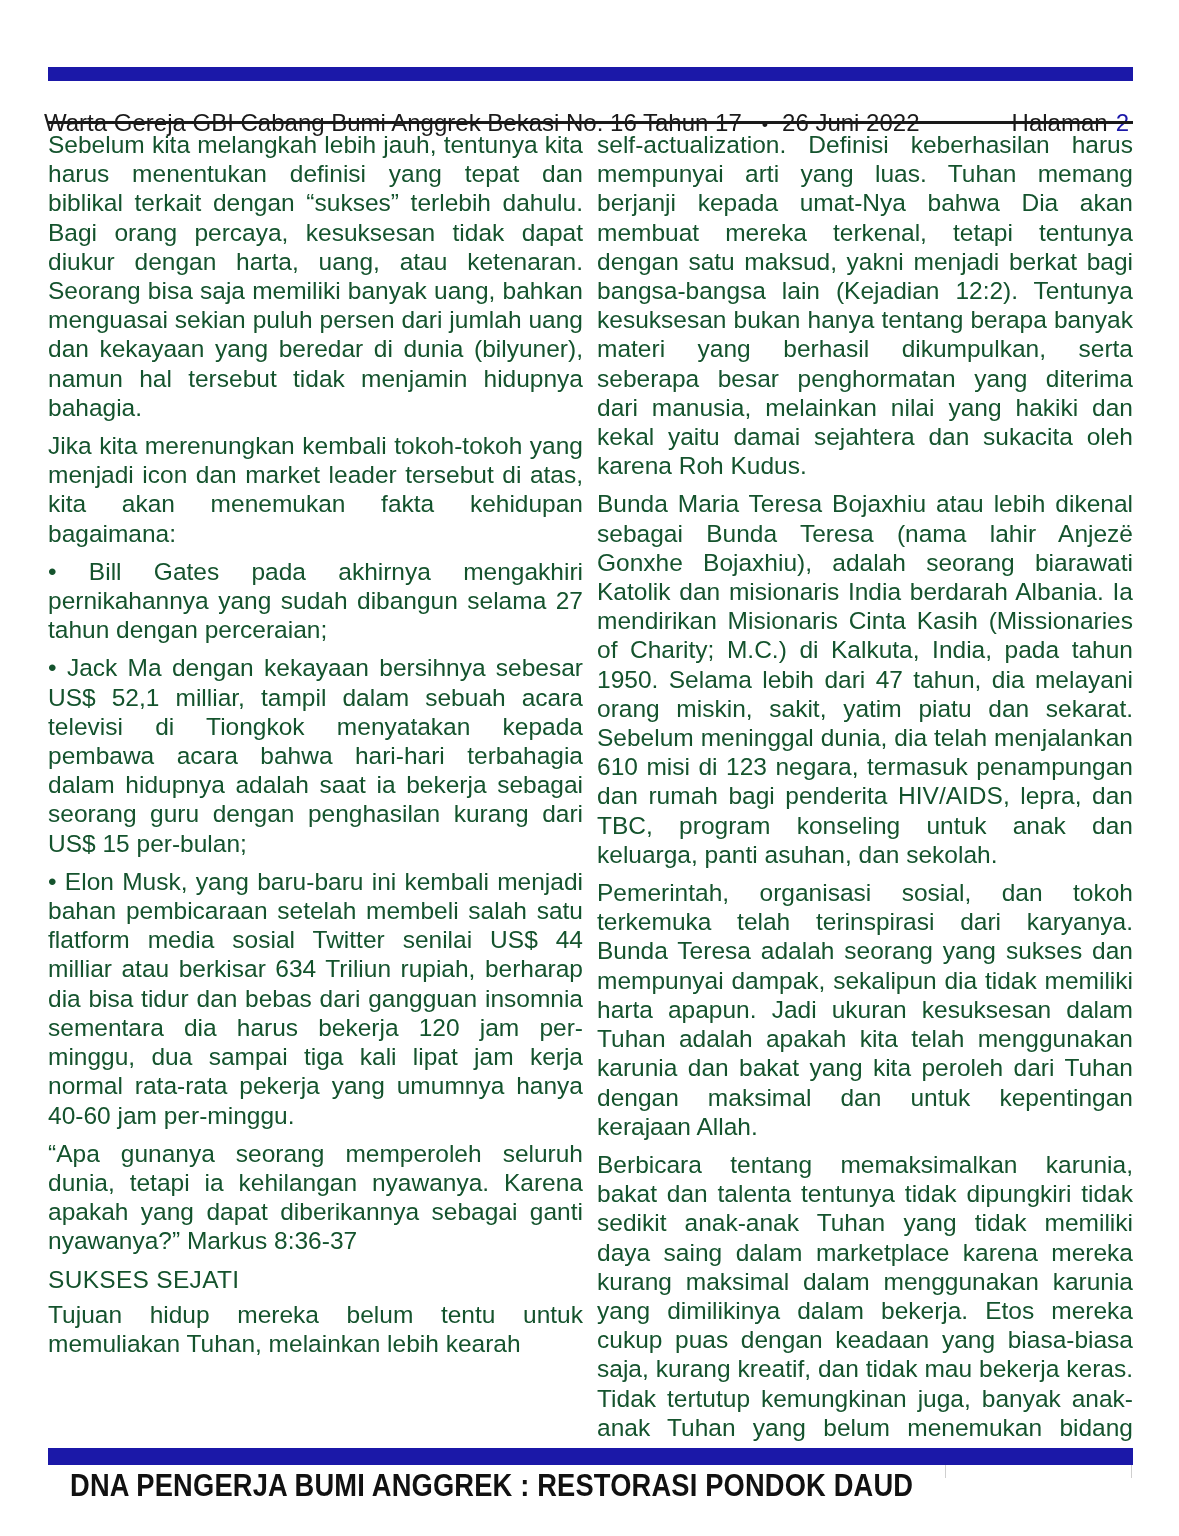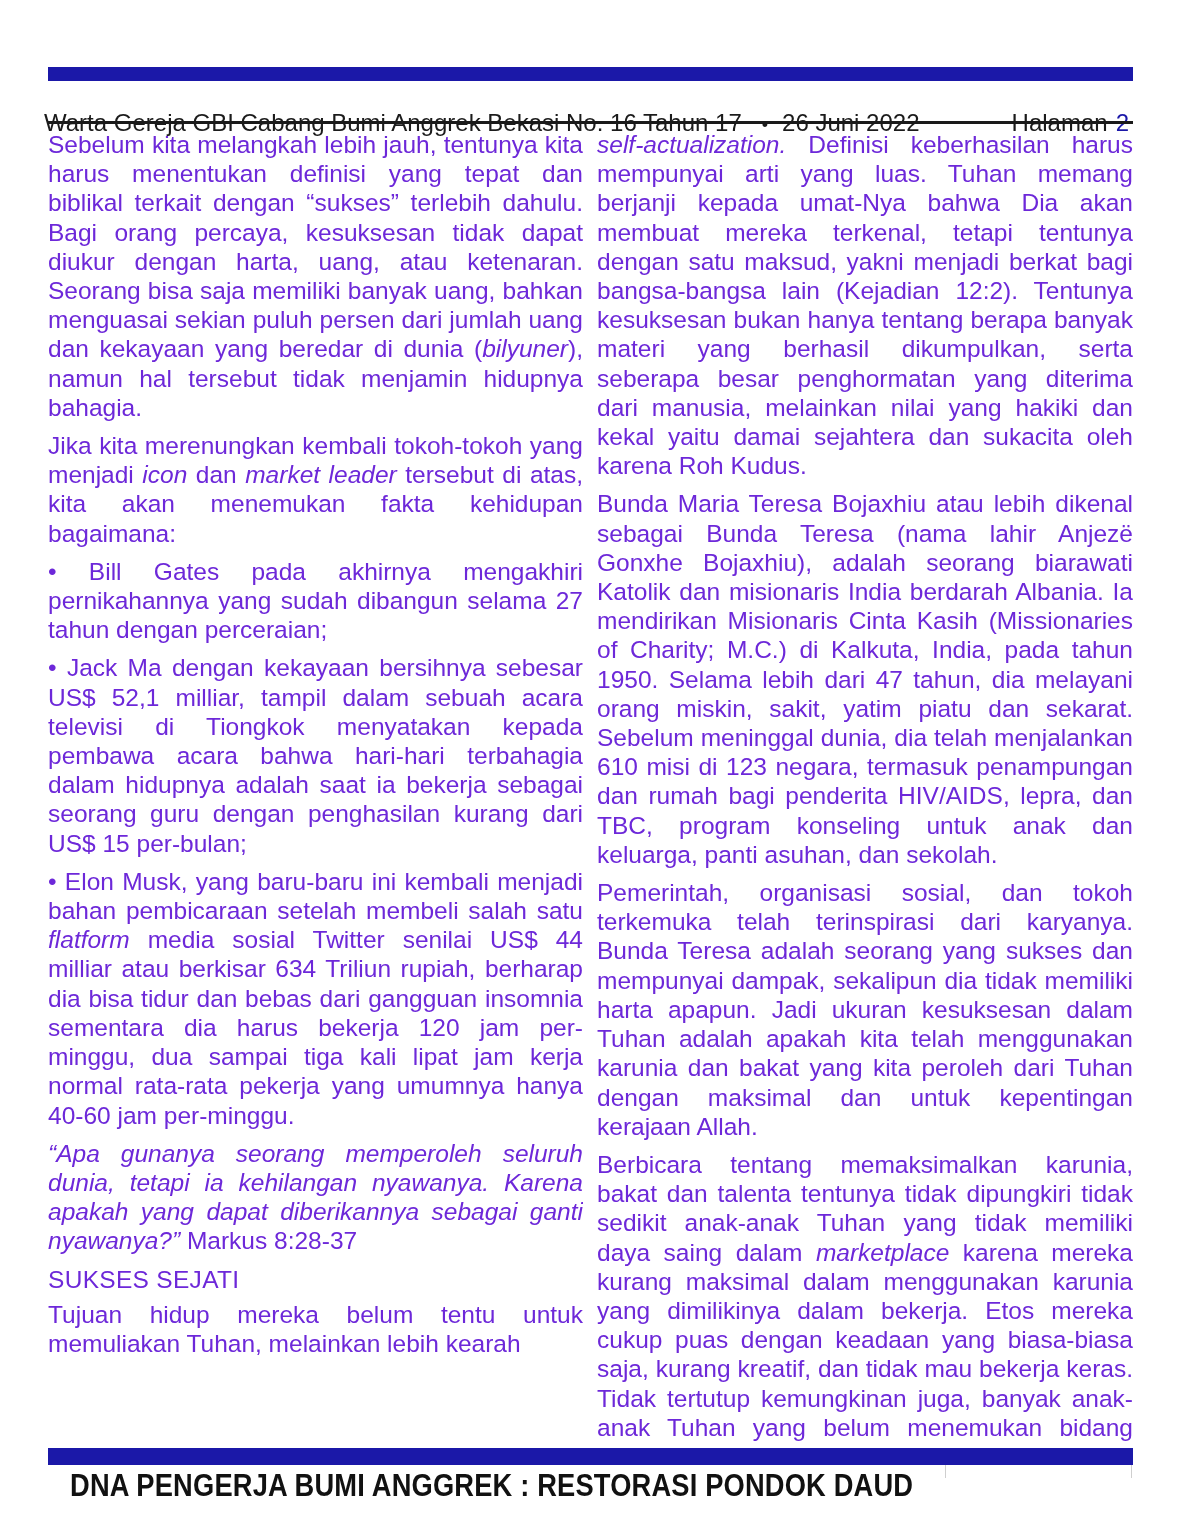--- a/index.html
+++ b/index.html
@@ -27,28 +27,28 @@
   .header-left .dot { margin: 0 14px; font-size: 18px; }
   .header-right .page-num { color: #1b18a8; margin-left: 8px; }
   .header-rule {
     position: absolute; left: 48px; top: 121px; width: 1085px; height: 3px;
     background: #1a1a1a;
   }
 
   .col {
     position: absolute; top: 130px; height: 1312px; overflow: hidden;
     font-size: 24.5px; line-height: 29.2px; text-align: justify;
-    color: #6d28d9;
+    color: #14532d;
   }
   .col-left  { left: 48px;  width: 535px; }
   .col-right { left: 597px; width: 536px; }
 
   .para { margin: 0 0 9px 0; }
   .para.heading { text-align: left; margin: 3px 0 6px 0; font-weight: bold; letter-spacing: 0.3px; }
-  .run-i { font-style: italic; }
+  .run-i { }
   .run-b { font-weight: normal; }
 
   .footer-bar {
     position: absolute; left: 48px; top: 1448px; width: 1085px; height: 17px;
     background: #1b18a8;
   }
   .footer-tick {
     position: absolute; top: 1465px; width: 1px; height: 13px; background: #cfcfcf;
   }
   .footer-tick.t1 { left: 945px; }
@@ -77,21 +77,21 @@
   </div>
 
   <div class="header-rule"></div>
 
   <div class="col col-left">
       <div class="para p"><span>Sebelum kita melangkah lebih jauh, tentunya kita harus menentukan definisi yang tepat dan biblikal terkait dengan “sukses” terlebih dahulu. Bagi orang percaya, kesuksesan tidak dapat diukur dengan harta, uang, atau ketenaran. Seorang bisa saja memiliki banyak uang, bahkan menguasai sekian puluh persen dari jumlah uang dan kekayaan yang beredar di dunia (</span><span class="run-i">bilyuner</span><span>), namun hal tersebut tidak menjamin hidupnya bahagia.</span></div>
       <div class="para p"><span>Jika kita merenungkan kembali tokoh-tokoh yang menjadi </span><span class="run-i">icon</span><span> dan </span><span class="run-i">market leader</span><span> tersebut di atas, kita akan menemukan fakta kehidupan bagaimana:</span></div>
       <div class="para p"><span>• Bill Gates pada akhirnya mengakhiri pernikahannya yang sudah dibangun selama 27 tahun dengan perceraian;</span></div>
       <div class="para p"><span>• Jack Ma dengan kekayaan bersihnya sebesar US$ 52,1 milliar, tampil dalam sebuah acara televisi di Tiongkok menyatakan kepada pembawa acara bahwa hari-hari terbahagia dalam hidupnya adalah saat ia bekerja sebagai seorang guru dengan penghasilan kurang dari US$ 15 per-bulan;</span></div>
       <div class="para p"><span>• Elon Musk, yang baru-baru ini kembali menjadi bahan pembicaraan setelah membeli salah satu </span><span class="run-i">flatform</span><span> media sosial Twitter senilai US$ 44 milliar atau berkisar 634 Triliun rupiah, berharap dia bisa tidur dan bebas dari gangguan insomnia sementara dia harus bekerja 120 jam per-minggu, dua sampai tiga kali lipat jam kerja normal rata-rata pekerja yang umumnya hanya 40-60 jam per-minggu.</span></div>
-      <div class="para p"><span class="run-i">“Apa gunanya seorang memperoleh seluruh dunia, tetapi ia kehilangan nyawanya. Karena apakah yang dapat diberikannya sebagai ganti nyawanya?” </span><span class="run-b">Markus 8:28-37</span></div>
+      <div class="para p"><span class="run-i">“Apa gunanya seorang memperoleh seluruh dunia, tetapi ia kehilangan nyawanya. Karena apakah yang dapat diberikannya sebagai ganti nyawanya?” </span><span class="run-b">Markus 8:36-37</span></div>
       <div class="para heading"><span class="run-b">SUKSES SEJATI</span></div>
       <div class="para p"><span>Tujuan hidup mereka belum tentu untuk memuliakan Tuhan, melainkan lebih kearah</span></div>
     </div>
   <div class="col col-right">
       <div class="para p"><span class="run-i">self-actualization.</span><span> Definisi keberhasilan harus mempunyai arti yang luas. Tuhan memang berjanji kepada umat-Nya bahwa Dia akan membuat mereka terkenal, tetapi tentunya dengan satu maksud, yakni menjadi berkat bagi bangsa-bangsa lain (</span><span class="run-b">Kejadian 12:2</span><span>). Tentunya kesuksesan bukan hanya tentang berapa banyak materi yang berhasil dikumpulkan, serta seberapa besar penghormatan yang diterima dari manusia, melainkan nilai yang hakiki dan kekal yaitu damai sejahtera dan sukacita oleh karena Roh Kudus.</span></div>
       <div class="para p"><span>Bunda Maria Teresa Bojaxhiu atau lebih dikenal sebagai Bunda Teresa (nama lahir Anjezë Gonxhe Bojaxhiu), adalah seorang biarawati Katolik dan misionaris India berdarah Albania. Ia mendirikan Misionaris Cinta Kasih (Missionaries of Charity; M.C.) di Kalkuta, India, pada tahun 1950. Selama lebih dari 47 tahun, dia melayani orang miskin, sakit, yatim piatu dan sekarat. Sebelum meninggal dunia, dia telah menjalankan 610 misi di 123 negara, termasuk penampungan dan rumah bagi penderita HIV/AIDS, lepra, dan TBC, program konseling untuk anak dan keluarga, panti asuhan, dan sekolah.</span></div>
       <div class="para p"><span>Pemerintah, organisasi sosial, dan tokoh terkemuka telah terinspirasi dari karyanya. Bunda Teresa adalah seorang yang sukses dan mempunyai dampak, sekalipun dia tidak memiliki harta apapun. Jadi ukuran kesuksesan dalam Tuhan adalah apakah kita telah menggunakan karunia dan bakat yang kita peroleh dari Tuhan dengan maksimal dan untuk kepentingan kerajaan Allah.</span></div>
       <div class="para p"><span>Berbicara tentang memaksimalkan karunia, bakat dan talenta tentunya tidak dipungkiri tidak sedikit anak-anak Tuhan yang tidak memiliki daya saing dalam </span><span class="run-i">marketplace</span><span> karena mereka kurang maksimal dalam menggunakan karunia yang dimilikinya dalam bekerja. Etos mereka cukup puas dengan keadaan yang biasa-biasa saja, kurang kreatif, dan tidak mau bekerja keras. Tidak tertutup kemungkinan juga, banyak anak-anak Tuhan yang belum menemukan bidang atau profesi yang tepat, yang Tuhan inginkan un-</span></div>
     </div>
 

